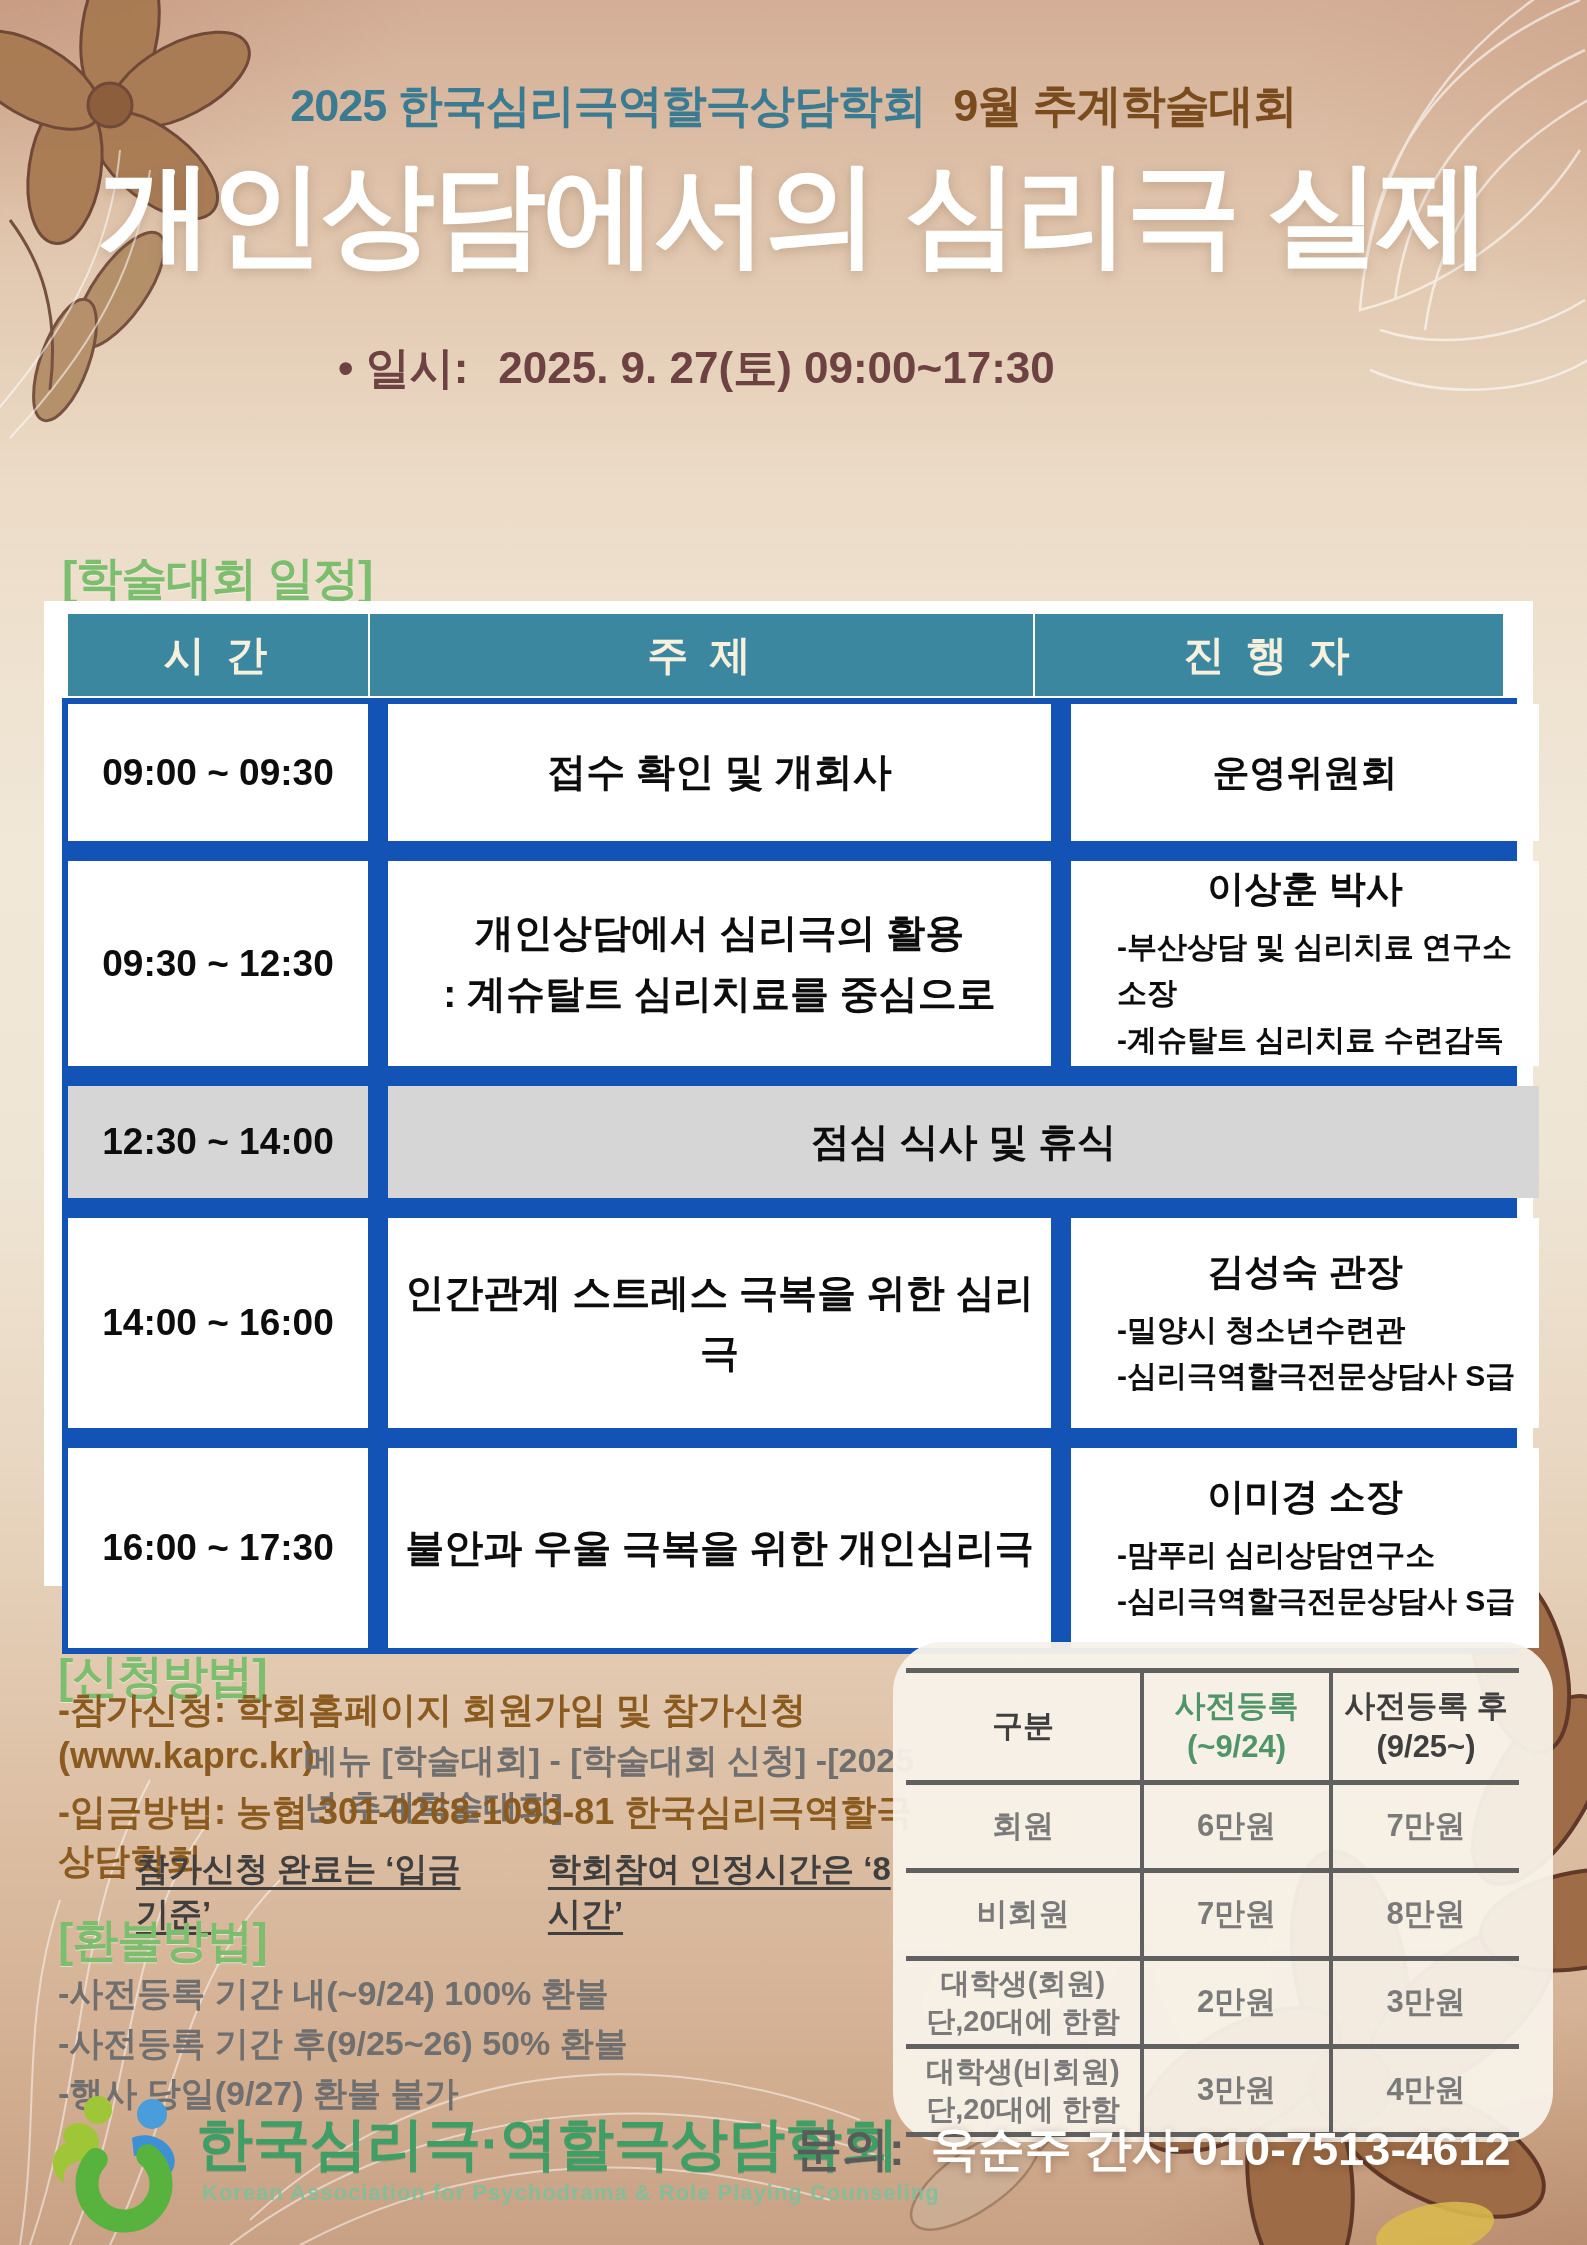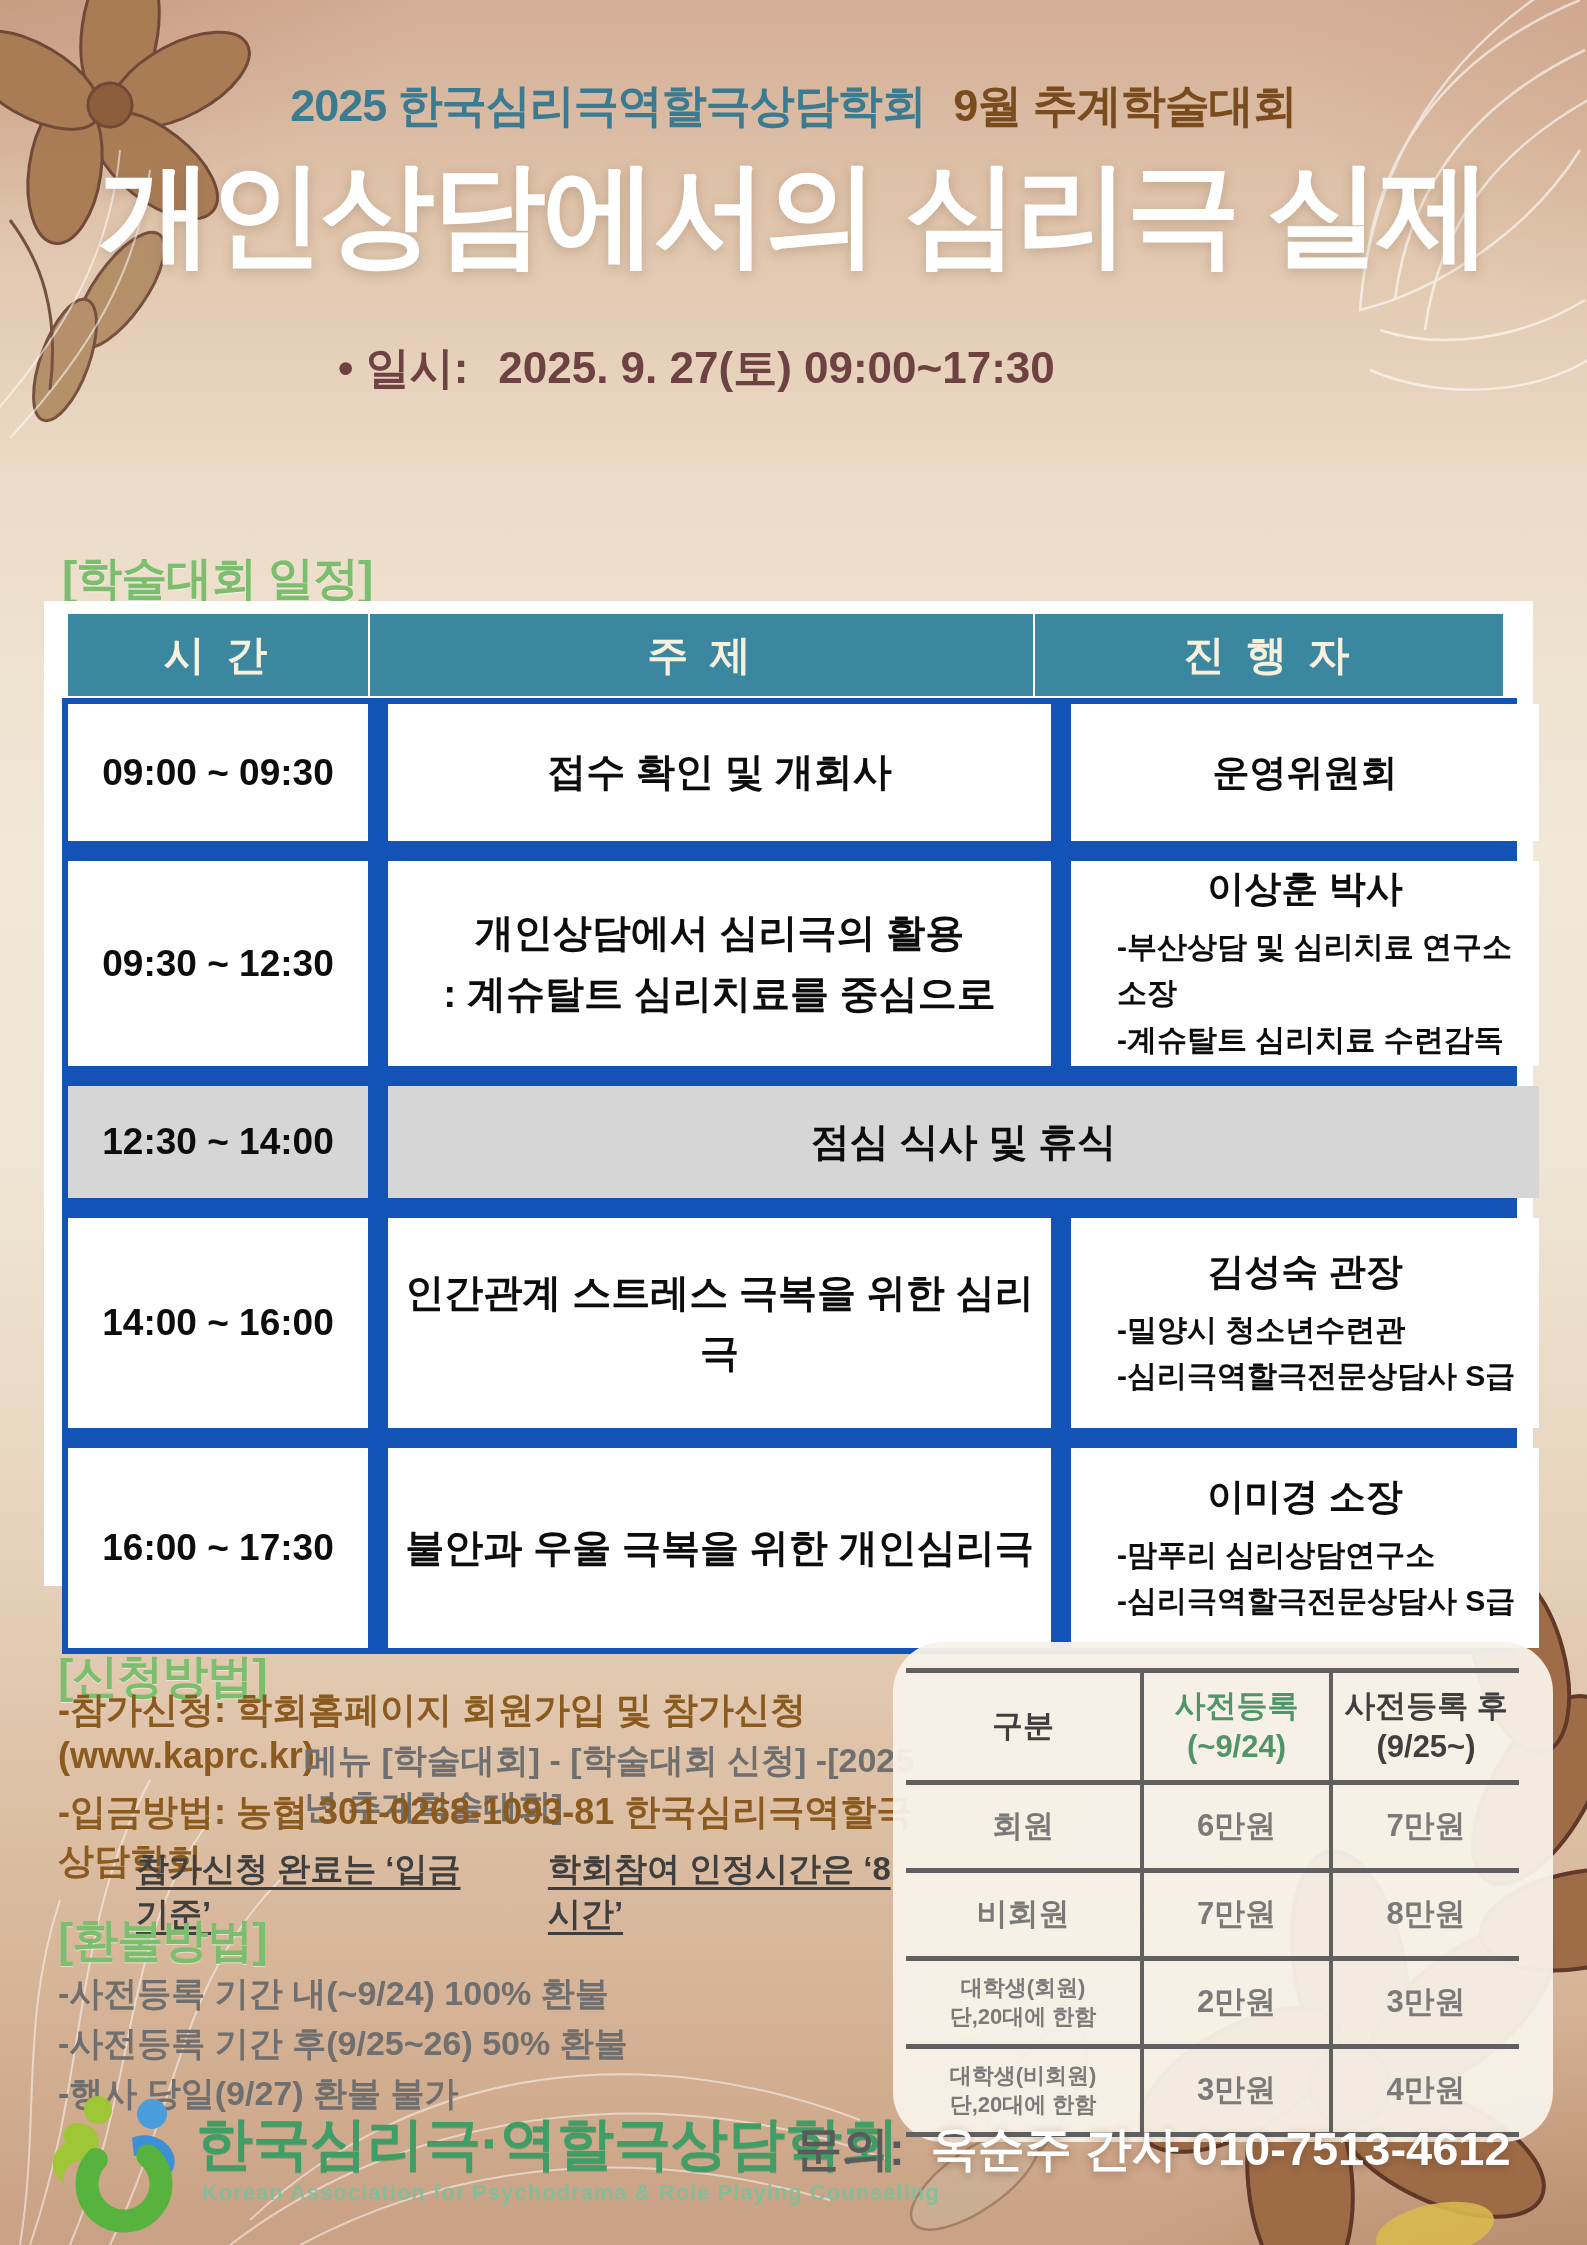--- a/index.html
+++ b/index.html
@@ -58,21 +58,21 @@
 
   
   .price-panel{left:893px;top:1642px;width:660px;height:500px;background:rgba(248,242,233,.95);border-radius:50px;}
   .price{left:906px;top:1668px;width:613px;display:grid;grid-template-columns:234px 189px 190px;
     grid-template-rows:112px 88px 88px 88px 88px;border-top:5px solid #606060;}
   .pc{display:flex;flex-direction:column;align-items:center;justify-content:center;border-bottom:5px solid #606060;
     font-weight:800;color:#7a7a7a;font-size:31px;line-height:1.3;text-align:center;}
   .pc.v{border-left:4px solid #606060;}
   .pc.h1{color:#3f3f3f;font-size:31px;}
   .pc.h2{color:#4f9568;}
-  .pc.small{font-size:22px;text-align:right;}
+  .pc.small{font-size:29px;text-align:right;}
 
   
   .footer-logo{left:36px;top:2088px;}
   .org{left:196px;top:2106px;color:#3f9d66;font-size:57px;font-weight:800;letter-spacing:0px;text-shadow:0 1px 0 rgba(40,90,60,.25);}
   .org-en{left:202px;top:2180px;color:#79c29d;font-size:22px;font-weight:600;letter-spacing:1px;opacity:.85;}
   .contact{left:795px;top:2118px;display:flex;align-items:center;font-size:47px;font-weight:800;}
   .contact .cl{color:#5a5a5a;margin-right:26px;}
   .contact .cv{color:#ffffff;text-shadow:0 2px 8px rgba(90,50,30,.4);}
 </style>
 </head>

